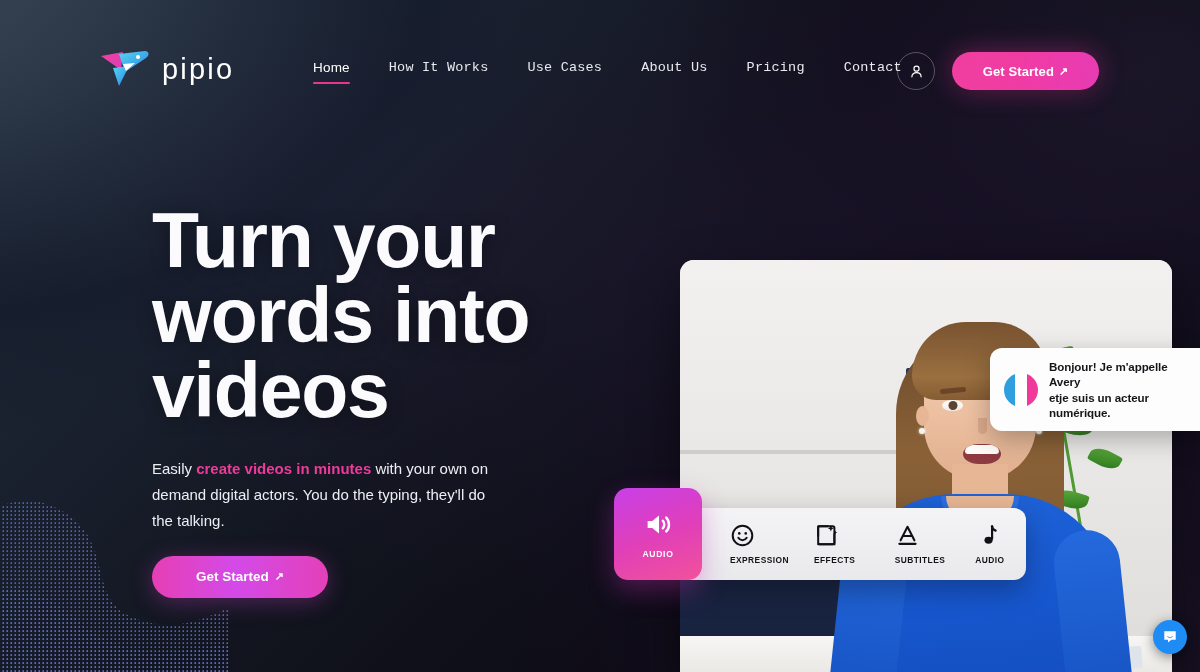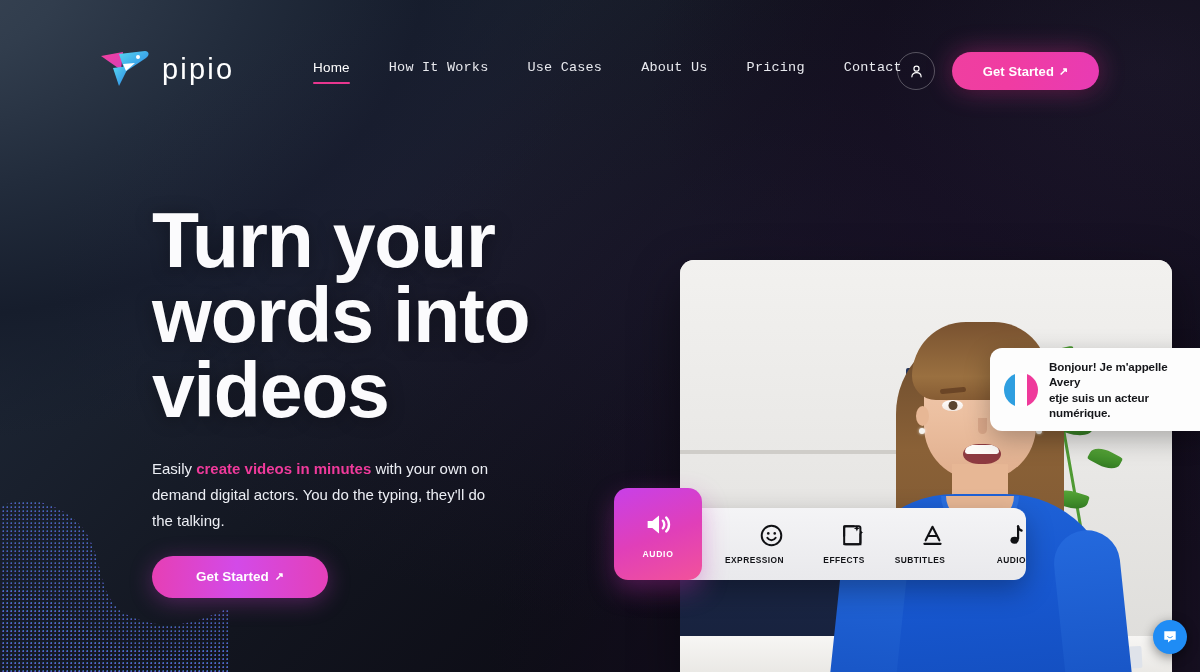--- a/index.html
+++ b/index.html
@@ -194,21 +194,21 @@
   .flag-fr .b3 { background:#ef3a9b; }
 
   
   .toolbar {
     position:absolute; left:22px; top:348px; width:392px; height:72px;
     background:linear-gradient(180deg,#f4f4f6 0%,#e9e9ec 100%);
     border-radius:12px; z-index:32;
     box-shadow:0 10px 28px rgba(0,0,0,0.3);
     display:flex; align-items:center; padding-left:96px; gap:30px;
   }
-  .tool { display:flex; flex-direction:column; align-items:flex-end; gap:7px; cursor:pointer; width:54px; }
+  .tool { display:flex; flex-direction:column; align-items:flex-start; gap:7px; cursor:pointer; width:54px; }
   .tool-label { font-size:8.4px; font-weight:700; letter-spacing:.45px; color:#121317; }
   .speech-tile {
     position:absolute; left:2px; top:328px; width:88px; height:92px; z-index:34;
     border-radius:14px; cursor:pointer;
     background:linear-gradient(160deg,#c840e8 0%,#e03fb9 52%,#f2529a 100%);
     box-shadow:0 10px 26px rgba(190,50,180,0.38);
     display:flex; flex-direction:column; align-items:center; justify-content:center; gap:9px;
   }
   .speech-label { font-size:8.6px; font-weight:700; letter-spacing:.7px; color:#fff; }
 

